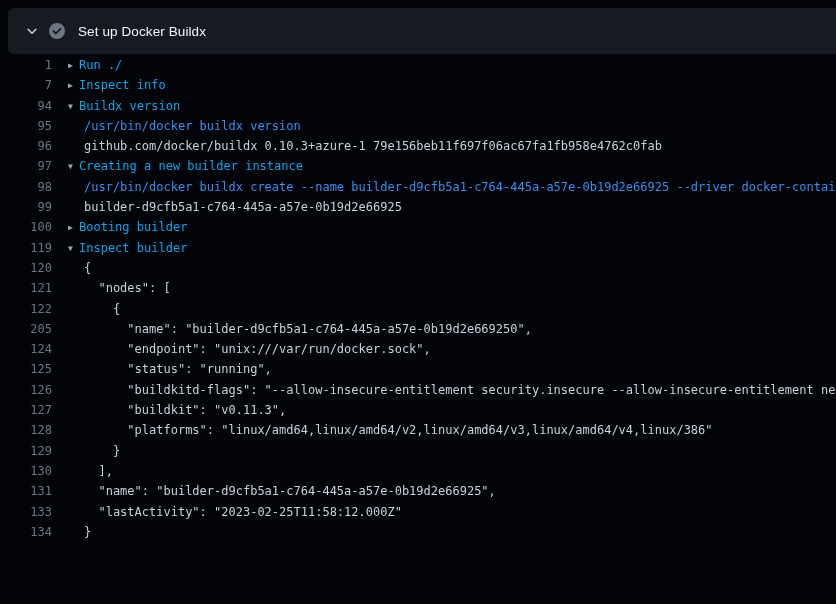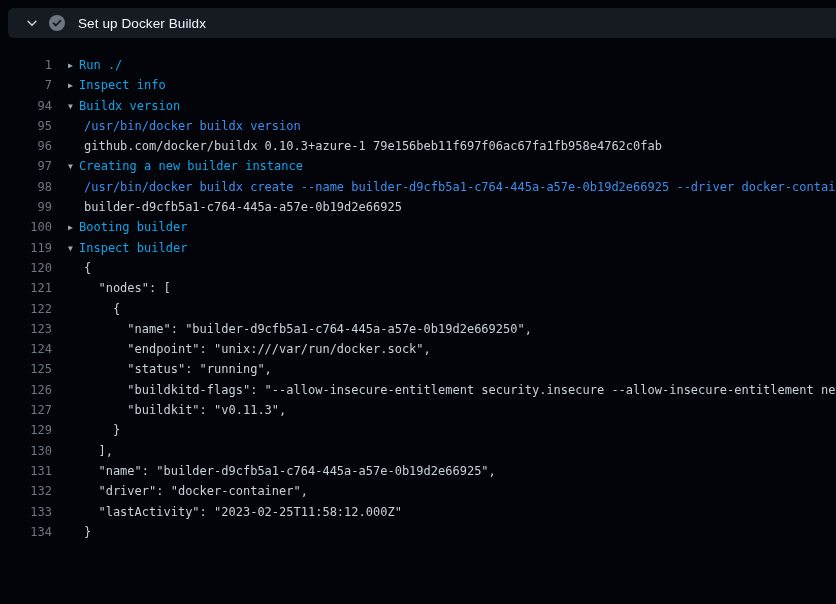--- a/index.html
+++ b/index.html
@@ -17,21 +17,21 @@
     height: 604px;
     background: #020409;
     overflow: hidden;
   }
   
   .step-header {
     position: absolute;
     top: 8px;
     left: 8px;
     right: 0;
-    height: 30px;
+    height: 46px;
     background: #161b22;
     border-radius: 6px 0 0 6px;
     display: flex;
     align-items: center;
     padding-left: 16px;
     box-sizing: border-box;
     cursor: pointer;
   }
   .chev {
     width: 16px;
@@ -132,26 +132,26 @@
       <div class="row command"><span class="num">95</span><span class="content">/usr/bin/docker buildx version</span></div>
       <div class="row plain"><span class="num">96</span><span class="content">github.com/docker/buildx 0.10.3+azure-1 79e156beb11f697f06ac67fa1fb958e4762c0fab</span></div>
       <div class="row group expanded"><span class="num">97</span><span class="content"><span class="arrow">▼</span><span class="gtext">Creating a new builder instance</span></span></div>
       <div class="row command"><span class="num">98</span><span class="content">/usr/bin/docker buildx create --name builder-d9cfb5a1-c764-445a-a57e-0b19d2e66925 --driver docker-container</span></div>
       <div class="row plain"><span class="num">99</span><span class="content">builder-d9cfb5a1-c764-445a-a57e-0b19d2e66925</span></div>
       <div class="row group collapsed"><span class="num">100</span><span class="content"><span class="arrow">▶</span><span class="gtext">Booting builder</span></span></div>
       <div class="row group expanded"><span class="num">119</span><span class="content"><span class="arrow">▼</span><span class="gtext">Inspect builder</span></span></div>
       <div class="row plain"><span class="num">120</span><span class="content">{</span></div>
       <div class="row plain"><span class="num">121</span><span class="content">  "nodes": [</span></div>
       <div class="row plain"><span class="num">122</span><span class="content">    {</span></div>
-      <div class="row plain"><span class="num">123</span><span class="content">      "name": "builder-d9cfb5a1-c764-445a-a57e-0b19d2e669250",</span></div>
+      <div class="row plain"><span class="num">205</span><span class="content">      "name": "builder-d9cfb5a1-c764-445a-a57e-0b19d2e669250",</span></div>
       <div class="row plain"><span class="num">124</span><span class="content">      "endpoint": "unix:///var/run/docker.sock",</span></div>
       <div class="row plain"><span class="num">125</span><span class="content">      "status": "running",</span></div>
       <div class="row plain"><span class="num">126</span><span class="content">      "buildkitd-flags": "--allow-insecure-entitlement security.insecure --allow-insecure-entitlement network</span></div>
       <div class="row plain"><span class="num">127</span><span class="content">      "buildkit": "v0.11.3",</span></div>
+      <div class="row plain"><span class="num">128</span><span class="content">      "platforms": "linux/amd64,linux/amd64/v2,linux/amd64/v3,linux/amd64/v4,linux/386"</span></div>
       <div class="row plain"><span class="num">129</span><span class="content">    }</span></div>
       <div class="row plain"><span class="num">130</span><span class="content">  ],</span></div>
       <div class="row plain"><span class="num">131</span><span class="content">  "name": "builder-d9cfb5a1-c764-445a-a57e-0b19d2e66925",</span></div>
-      <div class="row plain"><span class="num">132</span><span class="content">  "driver": "docker-container",</span></div>
       <div class="row plain"><span class="num">133</span><span class="content">  "lastActivity": "2023-02-25T11:58:12.000Z"</span></div>
       <div class="row plain"><span class="num">134</span><span class="content">}</span></div>
     </div>
 
 </div>
 
 </body></html>

